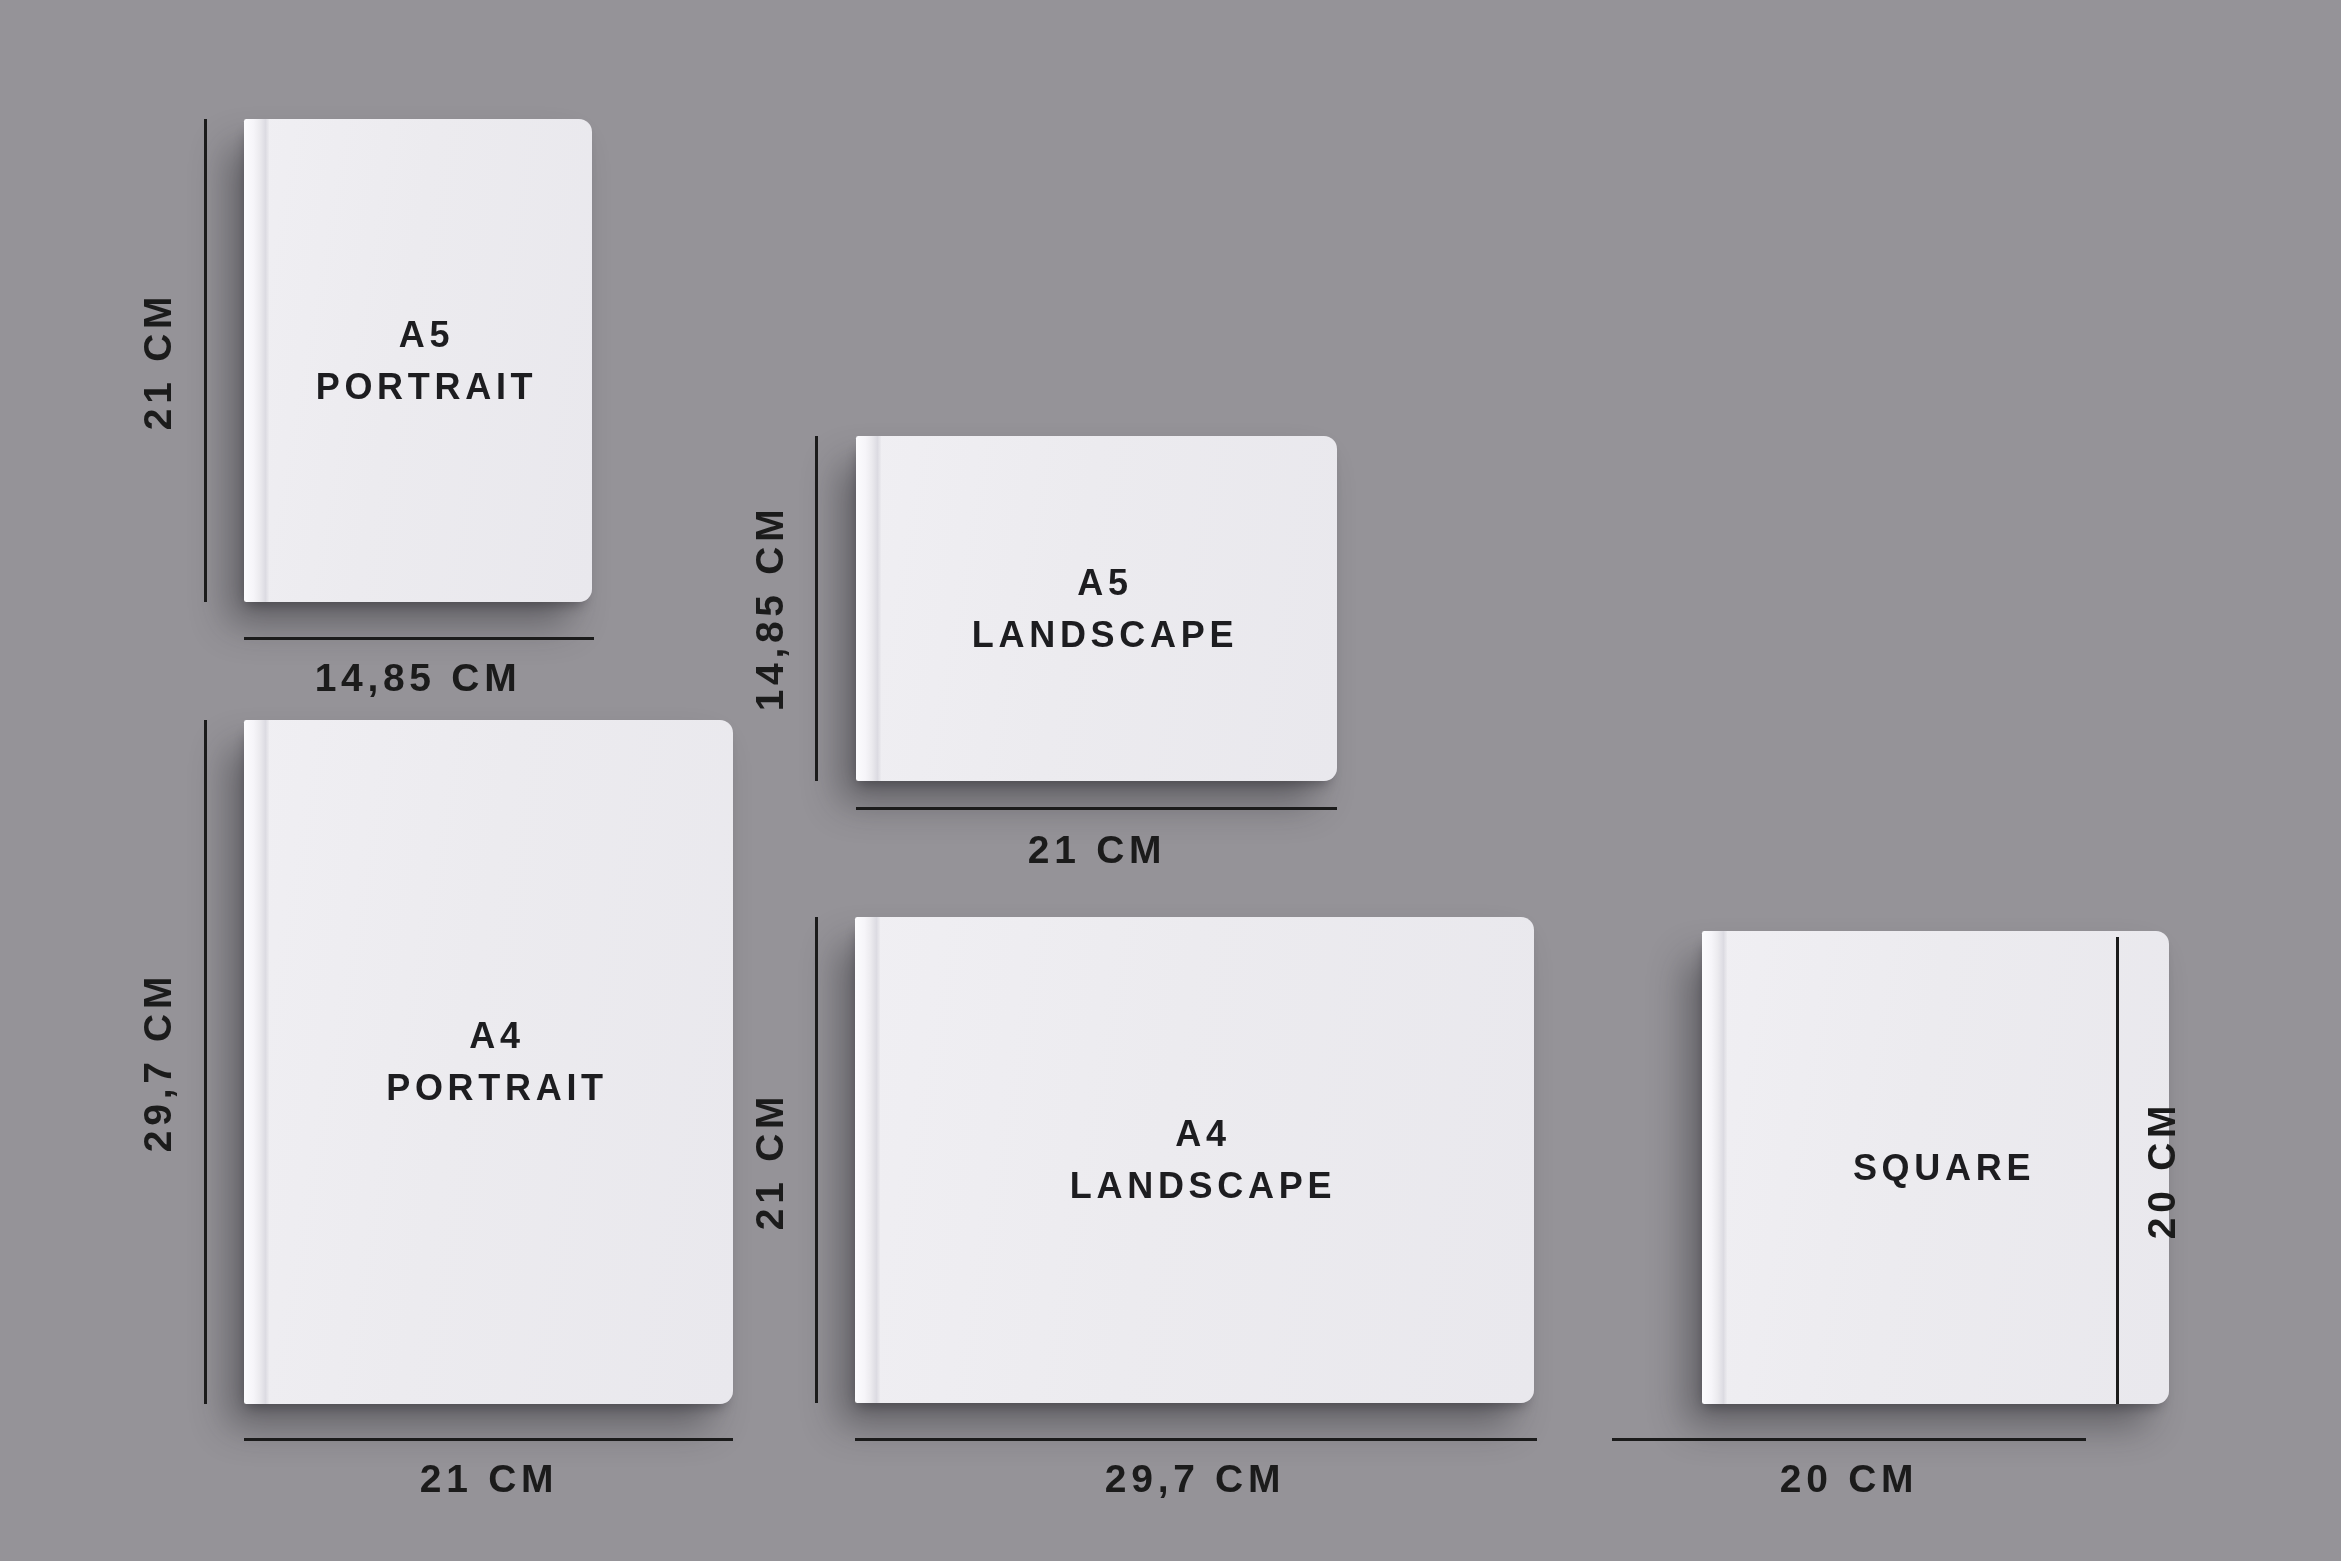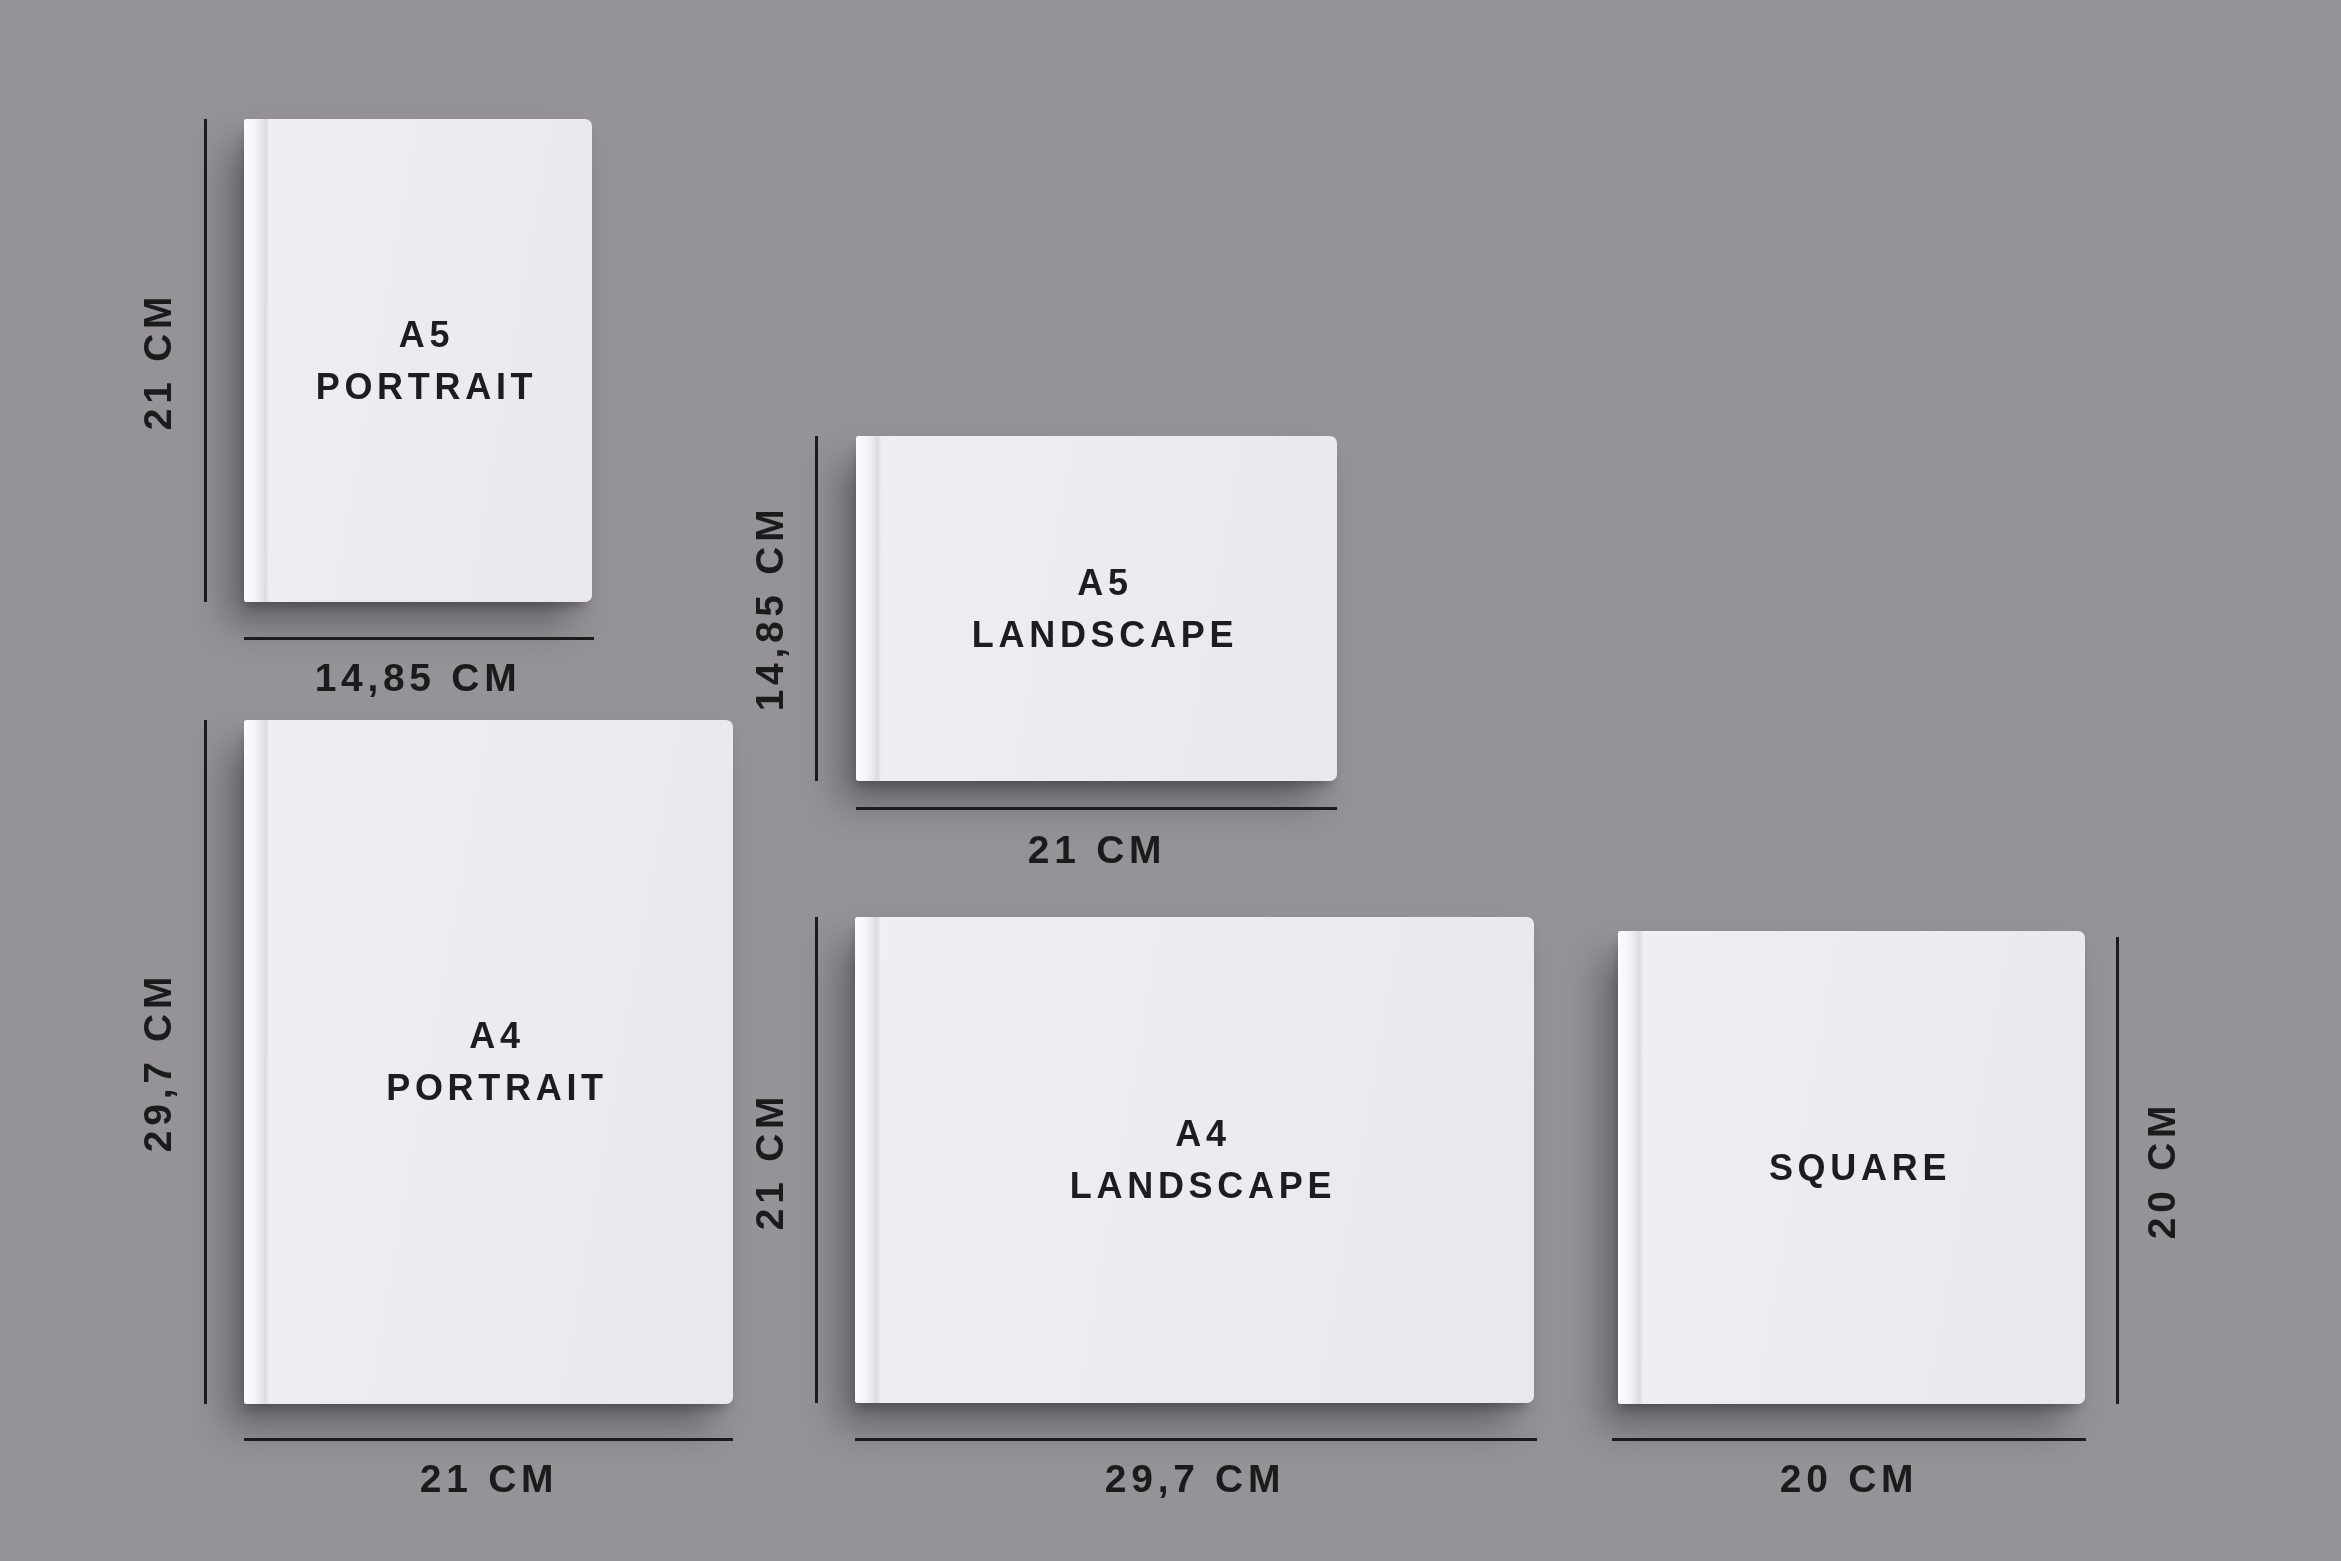--- a/index.html
+++ b/index.html
@@ -11,21 +11,21 @@
   }
   .canvas {
     position: relative;
     width: 2342px; height: 1561px;
     background: #959398;
   }
   
   .book {
     position: absolute;
     background: linear-gradient(100deg, #f0eff3 0%, #ecebef 45%, #e9e8ed 100%);
-    border-radius: 7px;
+    border-radius: 13px;
     box-shadow:
       -19px 25px 37px -3.1px rgba(32, 30, 36, 0.42),
       -3.1px 7.8px 11px -4.7px rgba(32, 30, 36, 0.35);
     display: flex;
     align-items: center;
     justify-content: center;
   }
   .spine {
     position: absolute;
     left: 0; top: 0; bottom: 0;
@@ -119,21 +119,21 @@
         <div>LANDSCAPE</div>
       </div>
     </div>
     <div class="dline v" style="left:815px; top:917px; height:486px;"></div>
     <div class="dlabel rot" style="left:770px; top:1161px;">21 CM</div>
     <div class="dline h" style="left:855px; top:1438px; width:682px;"></div>
     <div class="dlabel hcenter" style="left:1195px; top:1457px;">29,7 CM</div>
   </div>
 
   <div>
-    <div class="book" style="left:1618px; top:931px; width:467px; height:473px;">
+    <div class="book" style="left:1702px; top:931px; width:467px; height:473px;">
       <span class="spine"></span>
       <div class="book-title">
         <div>SQUARE</div>
       </div>
     </div>
     <div class="dline v" style="left:2116px; top:937px; height:467px;"></div>
     <div class="dlabel rot" style="left:2162px; top:1170px;">20 CM</div>
     <div class="dline h" style="left:1612px; top:1438px; width:474px;"></div>
     <div class="dlabel hcenter" style="left:1849px; top:1457px;">20 CM</div>
   </div>

